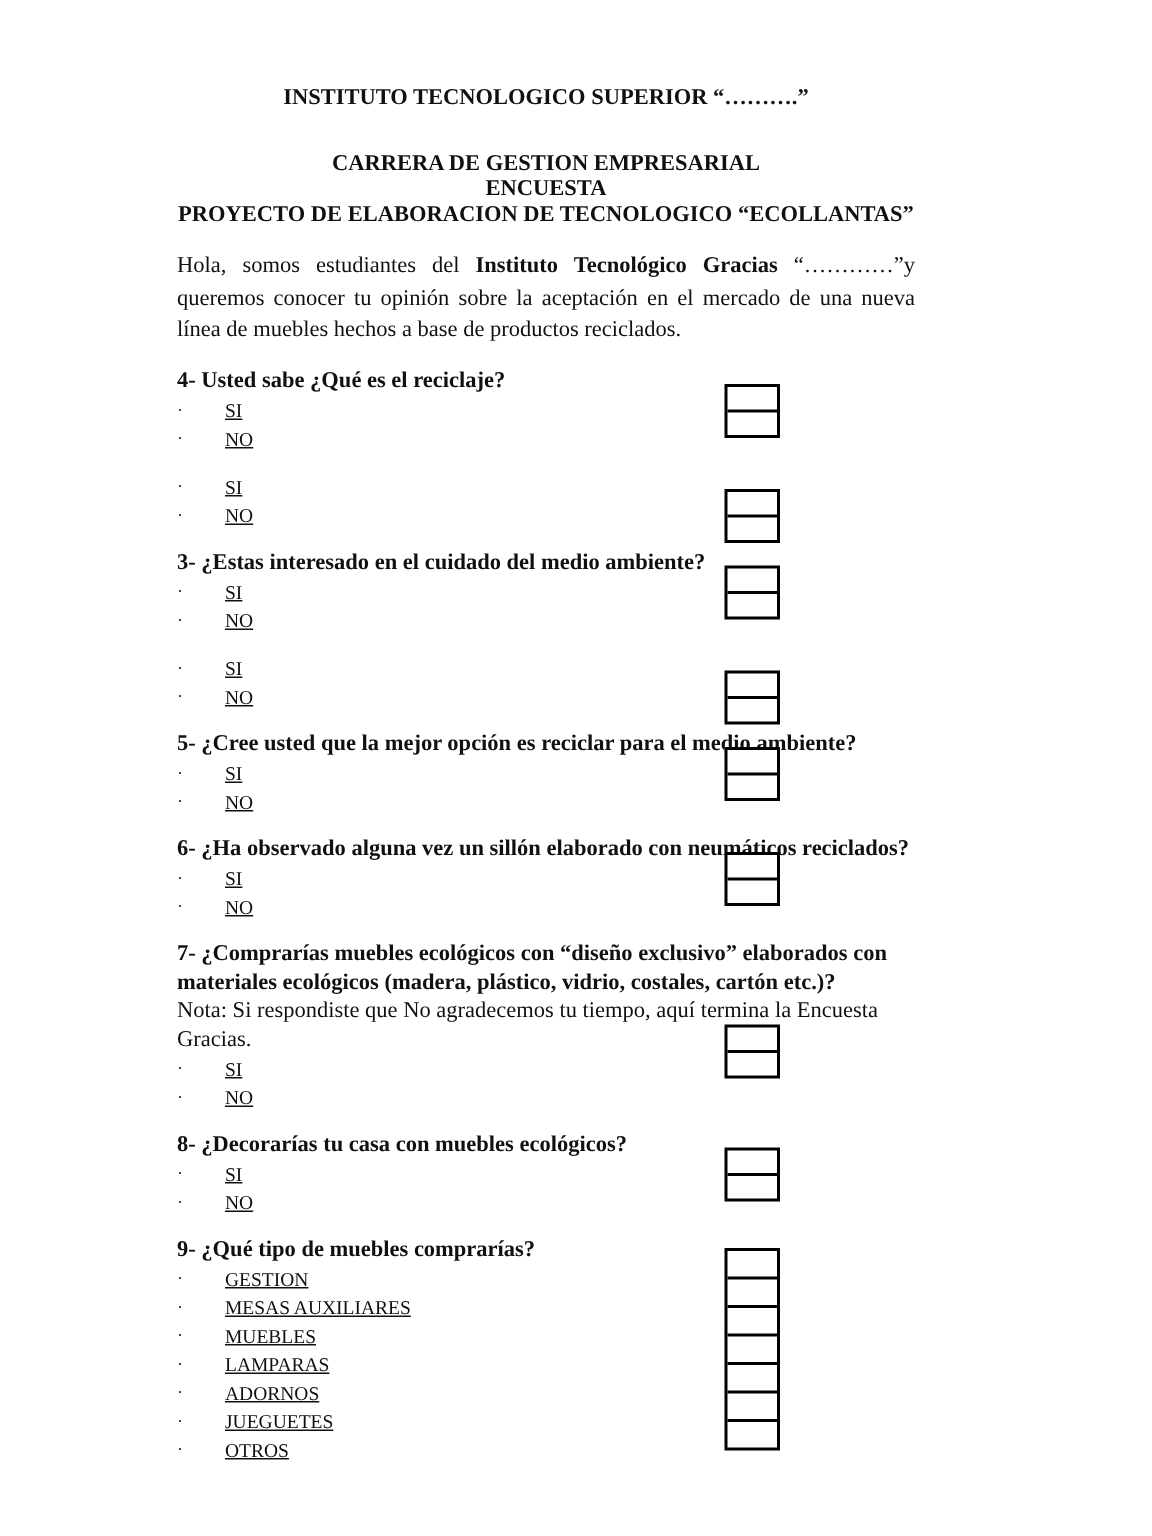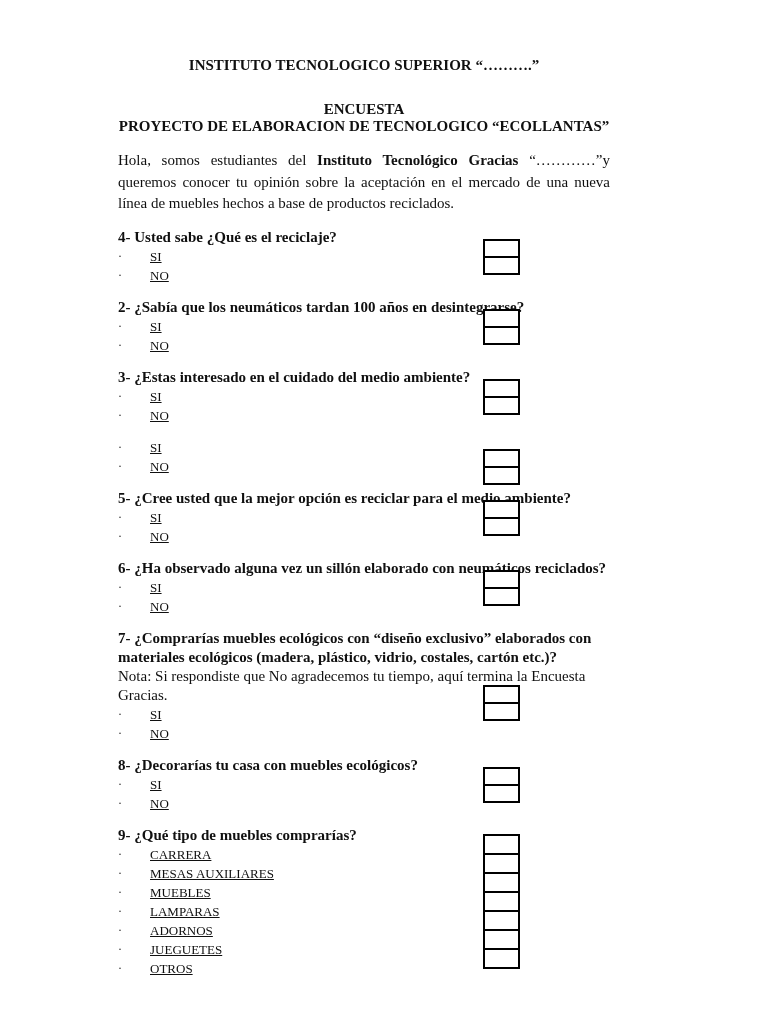--- a/index.html
+++ b/index.html
@@ -28,20 +28,21 @@
   .cbx-q9 { top:8px; }
   .cbx-q9 .cell { height:17px; }
 </style>
 </head>
 <body>
 
 <div class="page">
 
   <header class="doc-header">
     <h1 class="doc-title">INSTITUTO TECNOLOGICO SUPERIOR “……….”</h1>
+    <div class="doc-subtitle">CARRERA DE GESTION EMPRESARIAL</div>
     <div class="doc-subtitle">ENCUESTA</div>
     <div class="doc-subtitle">PROYECTO DE ELABORACION DE TECNOLOGICO “ECOLLANTAS”</div>
   </header>
 
   <p class="intro"><span>Hola, somos estudiantes del </span><b>Instituto Tecnológico Gracias</b><span> “…………”y queremos conocer tu opinión sobre la aceptación en el mercado de una nueva línea de muebles hechos a base de productos reciclados.</span></p>
 
   <section class="q">
     <h2 class="qh">4- Usted sabe ¿Qué es el reciclaje?</h2>
     <div class="opt">
       <span class="bullet">·</span>
@@ -51,21 +52,20 @@
       <span class="bullet">·</span>
       <span class="optlabel">NO</span>
     </div>
     <div class="cbx cbx-two">
       <div class="cell"></div>
       <div class="cell"></div>
     </div>
   </section>
 
   <section class="q">
-    <h2 class="qh">2- ¿Sabía que los neumáticos tardan 100 años en desintegrarse?</h2>
     <div class="opt">
       <span class="bullet">·</span>
       <span class="optlabel">SI</span>
     </div>
     <div class="opt">
       <span class="bullet">·</span>
       <span class="optlabel">NO</span>
     </div>
     <div class="cbx cbx-two">
       <div class="cell"></div>
@@ -166,21 +166,21 @@
     <div class="cbx cbx-two">
       <div class="cell"></div>
       <div class="cell"></div>
     </div>
   </section>
 
   <section class="q">
     <h2 class="qh">9- ¿Qué tipo de muebles comprarías?</h2>
     <div class="opt">
       <span class="bullet">·</span>
-      <span class="optlabel">CARRERA</span>
+      <span class="optlabel">GESTION</span>
     </div>
     <div class="opt">
       <span class="bullet">·</span>
       <span class="optlabel">MESAS AUXILIARES</span>
     </div>
     <div class="opt">
       <span class="bullet">·</span>
       <span class="optlabel">MUEBLES</span>
     </div>
     <div class="opt">

